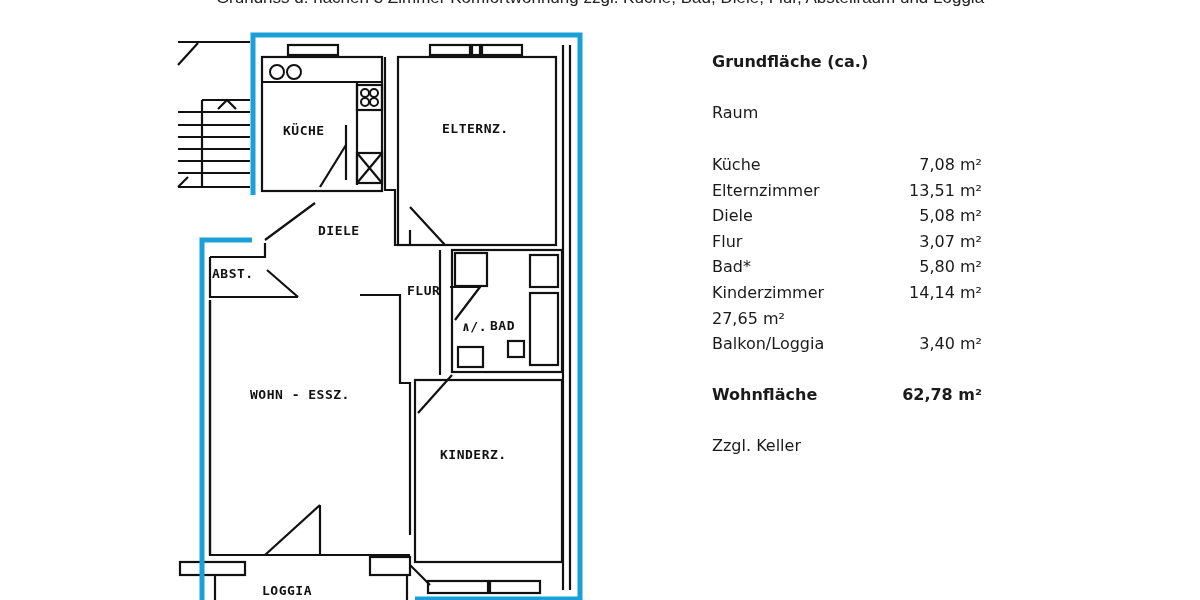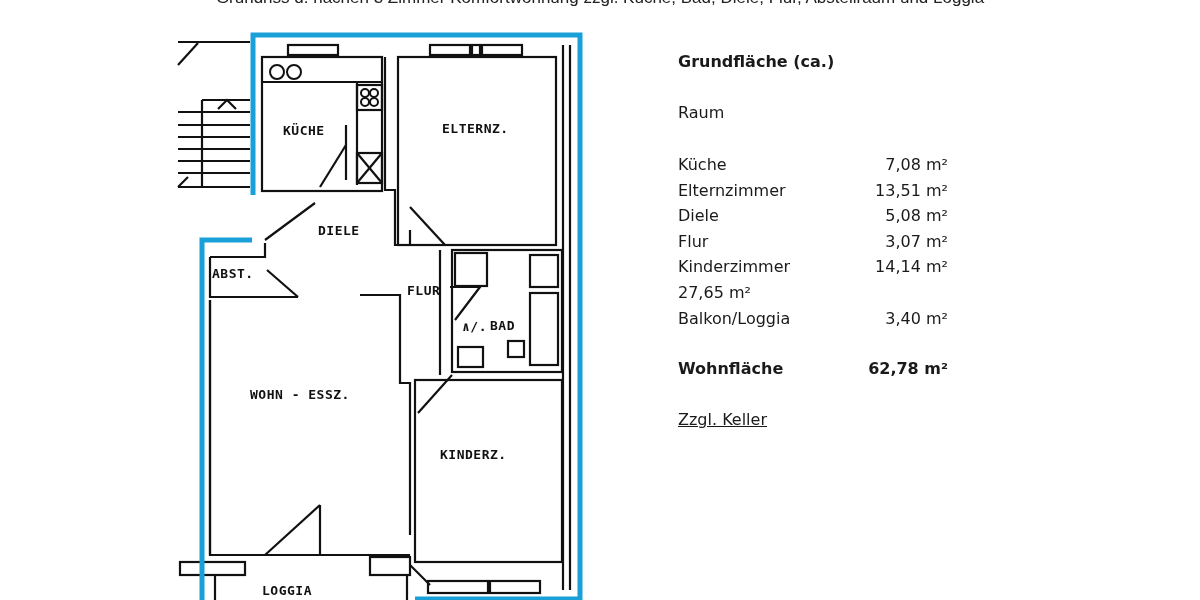--- a/index.html
+++ b/index.html
@@ -1,27 +1,27 @@
 <!DOCTYPE html>
 <html><head>
 <meta charset="utf-8">
 <style>
   html, body { margin:0; padding:0; background:#ffffff; }
   body { width:1200px; height:600px; position:relative; overflow:hidden; font-family:"Liberation Sans", sans-serif; color:#111; }
   .header-title { position:absolute; top:-12px; left:0; width:1200px; text-align:center; font-size:17px; color:#222; white-space:nowrap; }
   .plan { position:absolute; left:170px; top:25px; width:450px; height:575px; }
   .plan svg { width:450px; height:575px; display:block; }
   .room-label { font-family:"DejaVu Sans Mono", monospace; font-size:13px; font-weight:bold; fill:#111; letter-spacing:0.5px; }
-  .info { position:absolute; left:678px; top:50px; width:300px; font-family:"DejaVu Sans", sans-serif; font-size:16px; color:#1a1a1a; }
+  .info { position:absolute; left:712px; top:50px; width:300px; font-family:"DejaVu Sans", sans-serif; font-size:16px; color:#1a1a1a; }
   .info .heading { font-weight:bold; height:24px; line-height:24px; }
   .info .raum { margin-top:27px; height:24px; line-height:24px; }
   .rows { margin-top:27px; }
   .row { display:flex; justify-content:space-between; width:270px; height:25.6px; line-height:25.6px; }
   .total { display:flex; justify-content:space-between; width:270px; font-weight:bold; margin-top:25px; height:26px; line-height:26px;text-align:center; }
-  .extra { margin-top:25px; height:26px; line-height:26px;text-decoration:underline; }
+  .extra { margin-top:25px; height:26px; line-height:26px; }
   .note { margin-top:25px; line-height:25.5px; width:310px; }
 </style>
 </head>
 <body>
 
 <div class="header-title">Grundriss d. hachen 3 Zimmer Komfortwohnung zzgl. Küche, Bad, Diele, Flur, Abstellraum und Loggia</div>
 
 <div class="plan">
   <svg viewBox="0 0 450 575">
     <g fill="none" stroke="#111" stroke-width="2.2">
@@ -137,20 +137,24 @@
       </div>
     <div class="row">
         <span>Diele</span>
         <span>5,08 m²</span>
       </div>
     <div class="row">
         <span>Flur</span>
         <span>3,07 m²</span>
       </div>
     <div class="row">
+        <span>Bad*</span>
+        <span>5,80 m²</span>
+      </div>
+    <div class="row">
         <span>Kinderzimmer</span>
         <span>14,14 m²</span>
       </div>
     <div class="row">
         <span>27,65 m²</span>
       </div>
     <div class="row">
         <span>Balkon/Loggia</span>
         <span>3,40 m²</span>
       </div>

